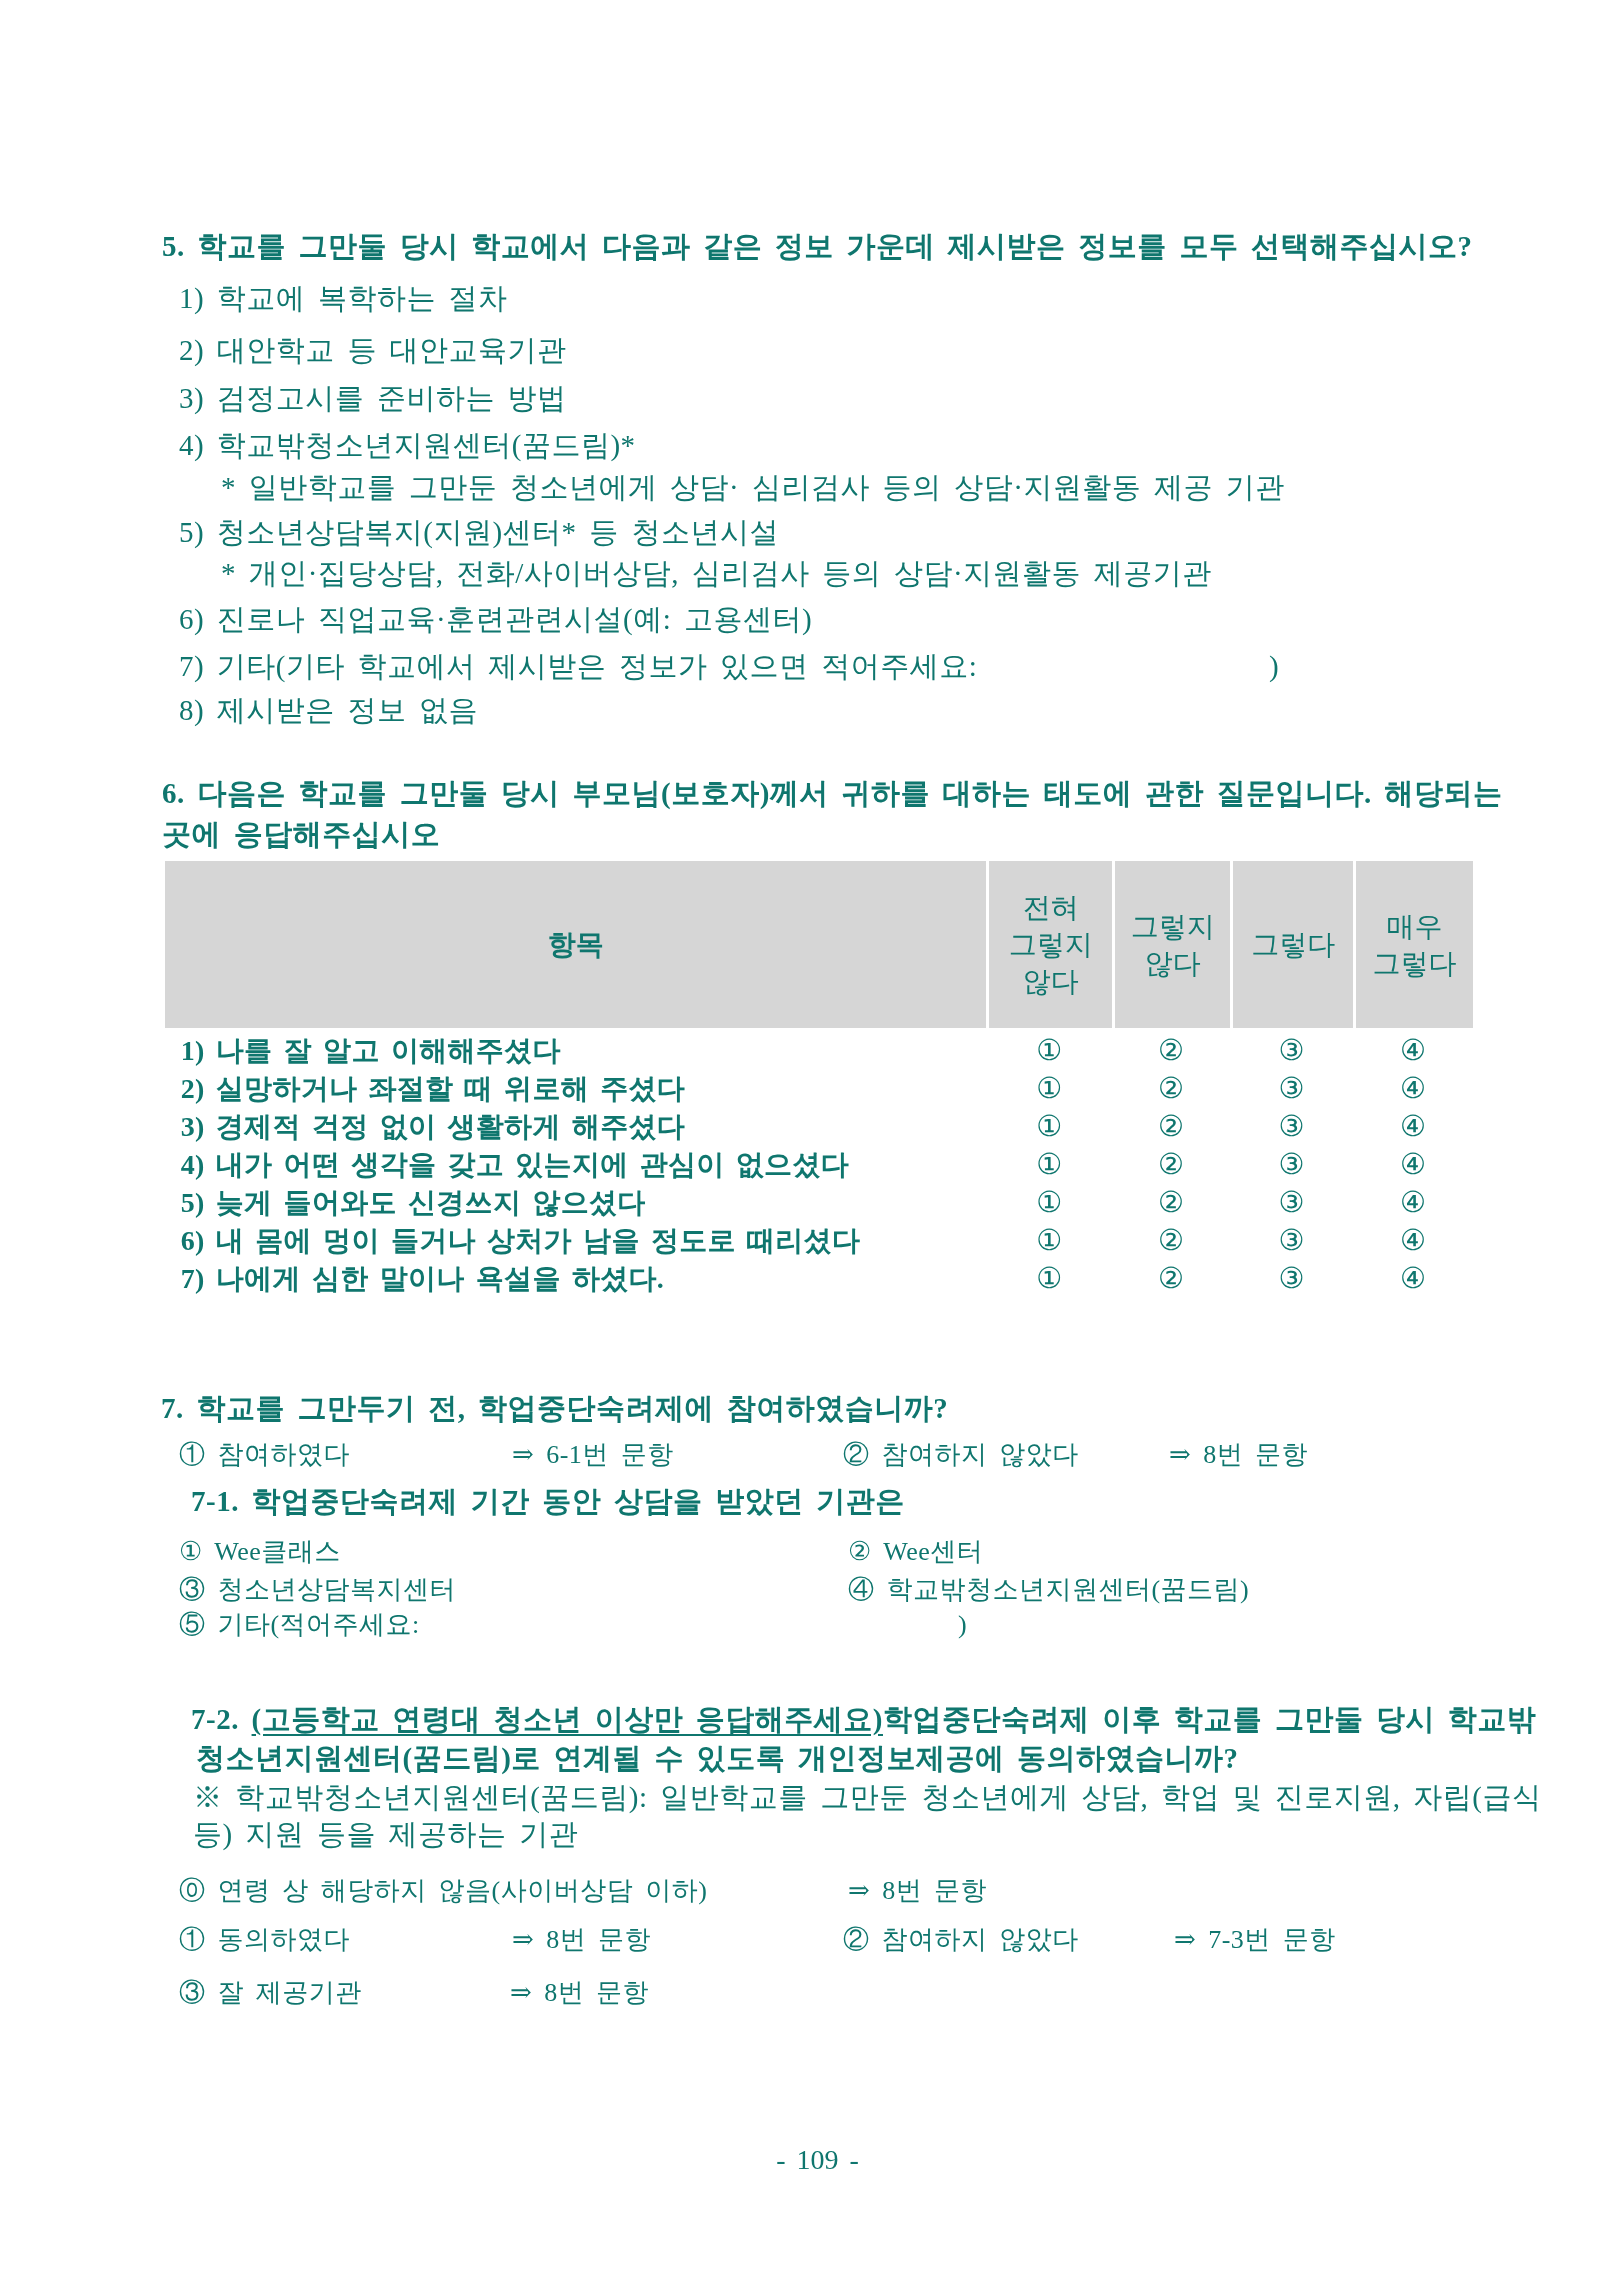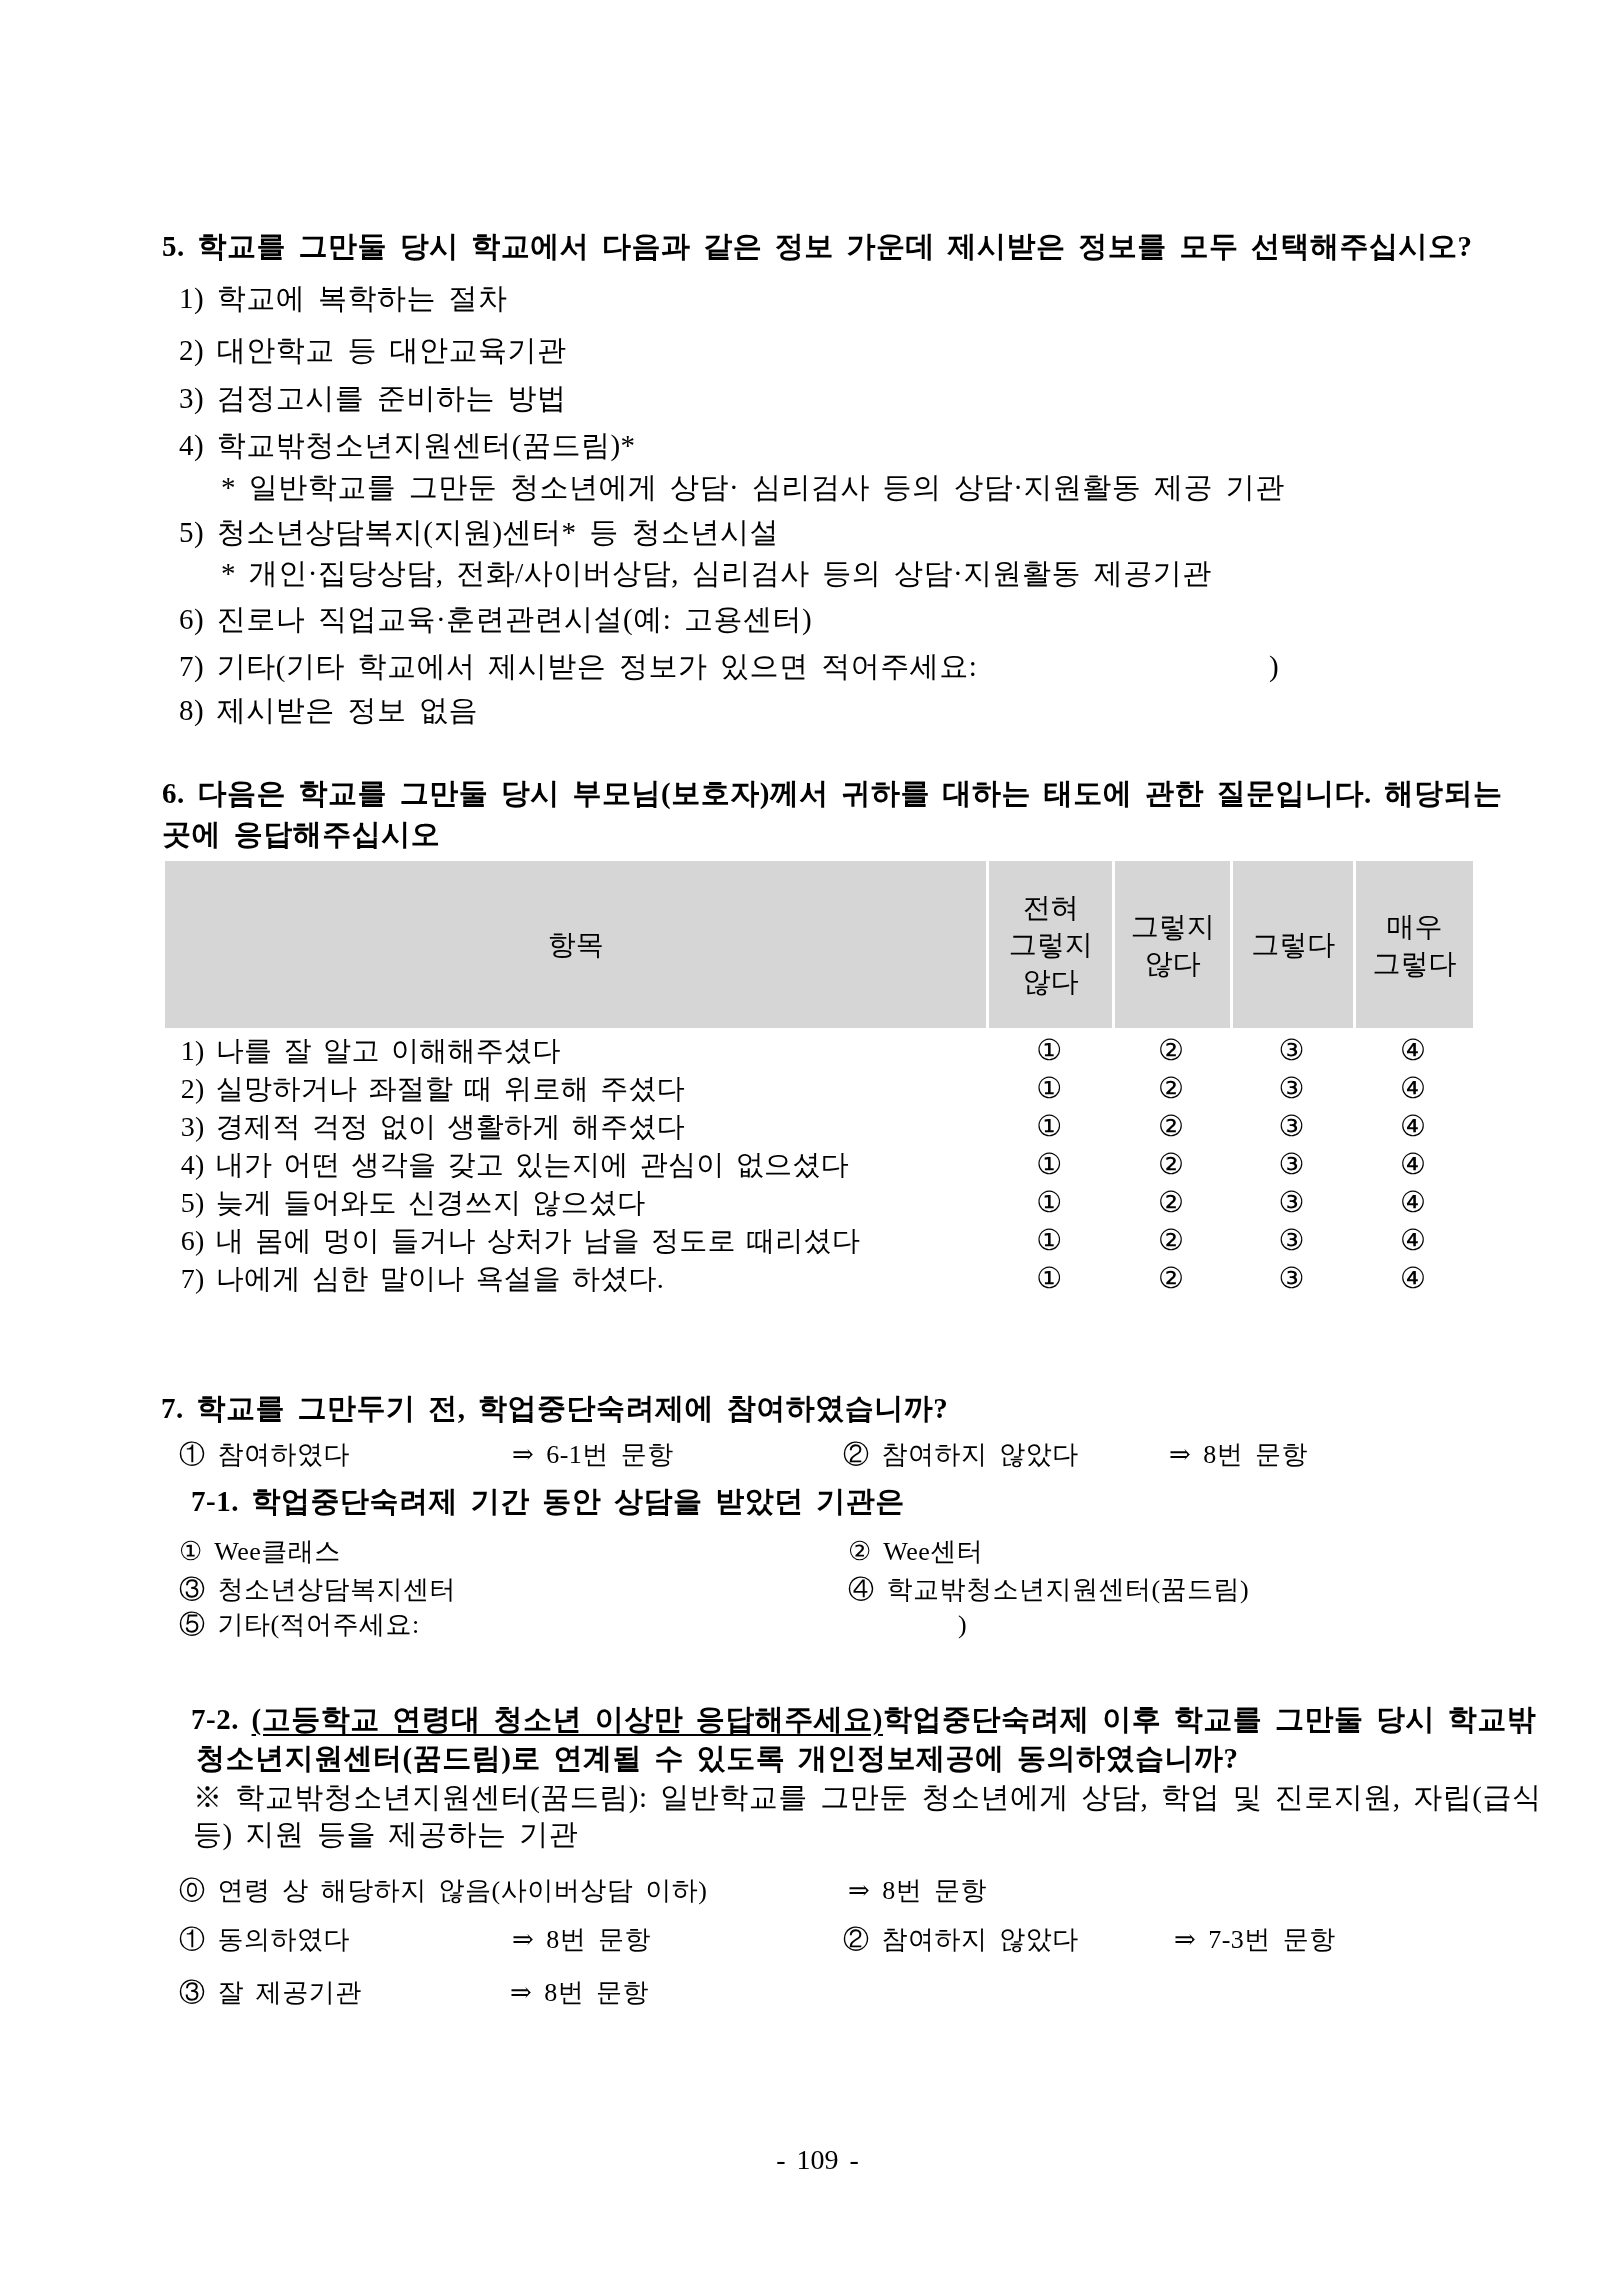--- a/index.html
+++ b/index.html
@@ -1,20 +1,20 @@
 <!DOCTYPE html>
 <html><head>
 <meta charset="utf-8">
 <style>
   html,body{margin:0;padding:0;background:#ffffff;}
   .page{
     position:relative;
     width:1619px;height:2290px;
     background:#ffffff;
-    color:#000000;
+    color:#0f766e;
     font-family:"Liberation Serif","DejaVu Serif",serif;
     overflow:hidden;
   }
   .line{
     position:absolute;
     font-size:29px;
     line-height:39px;
     white-space:nowrap;
     word-spacing:4.9px;
     letter-spacing:0.5px;
@@ -26,21 +26,21 @@
   .q6table{position:absolute;left:165px;top:861px;width:1308px;}
   .thead{display:flex;height:167px;background:#d6d6d6;}
   .th{
     box-sizing:border-box;
     display:flex;align-items:center;justify-content:center;
     text-align:center;
     font-size:28px;line-height:37px;
     white-space:pre-line;
   }
   .th + .th{border-left:3.9px solid #ffffff;}
-  .c0{width:822px;}
+  .c0{width:822px;font-weight:bold;}
   .c1{width:126px;}
   .c2{width:118px;}
   .c3{width:123px;}
   .c4{width:120px;}
   .tbody{padding-top:3.9px;}
   .tr{display:flex;height:38px;}
   .td{
     box-sizing:border-box;
     display:flex;align-items:center;
     font-size:28px;line-height:37px;

